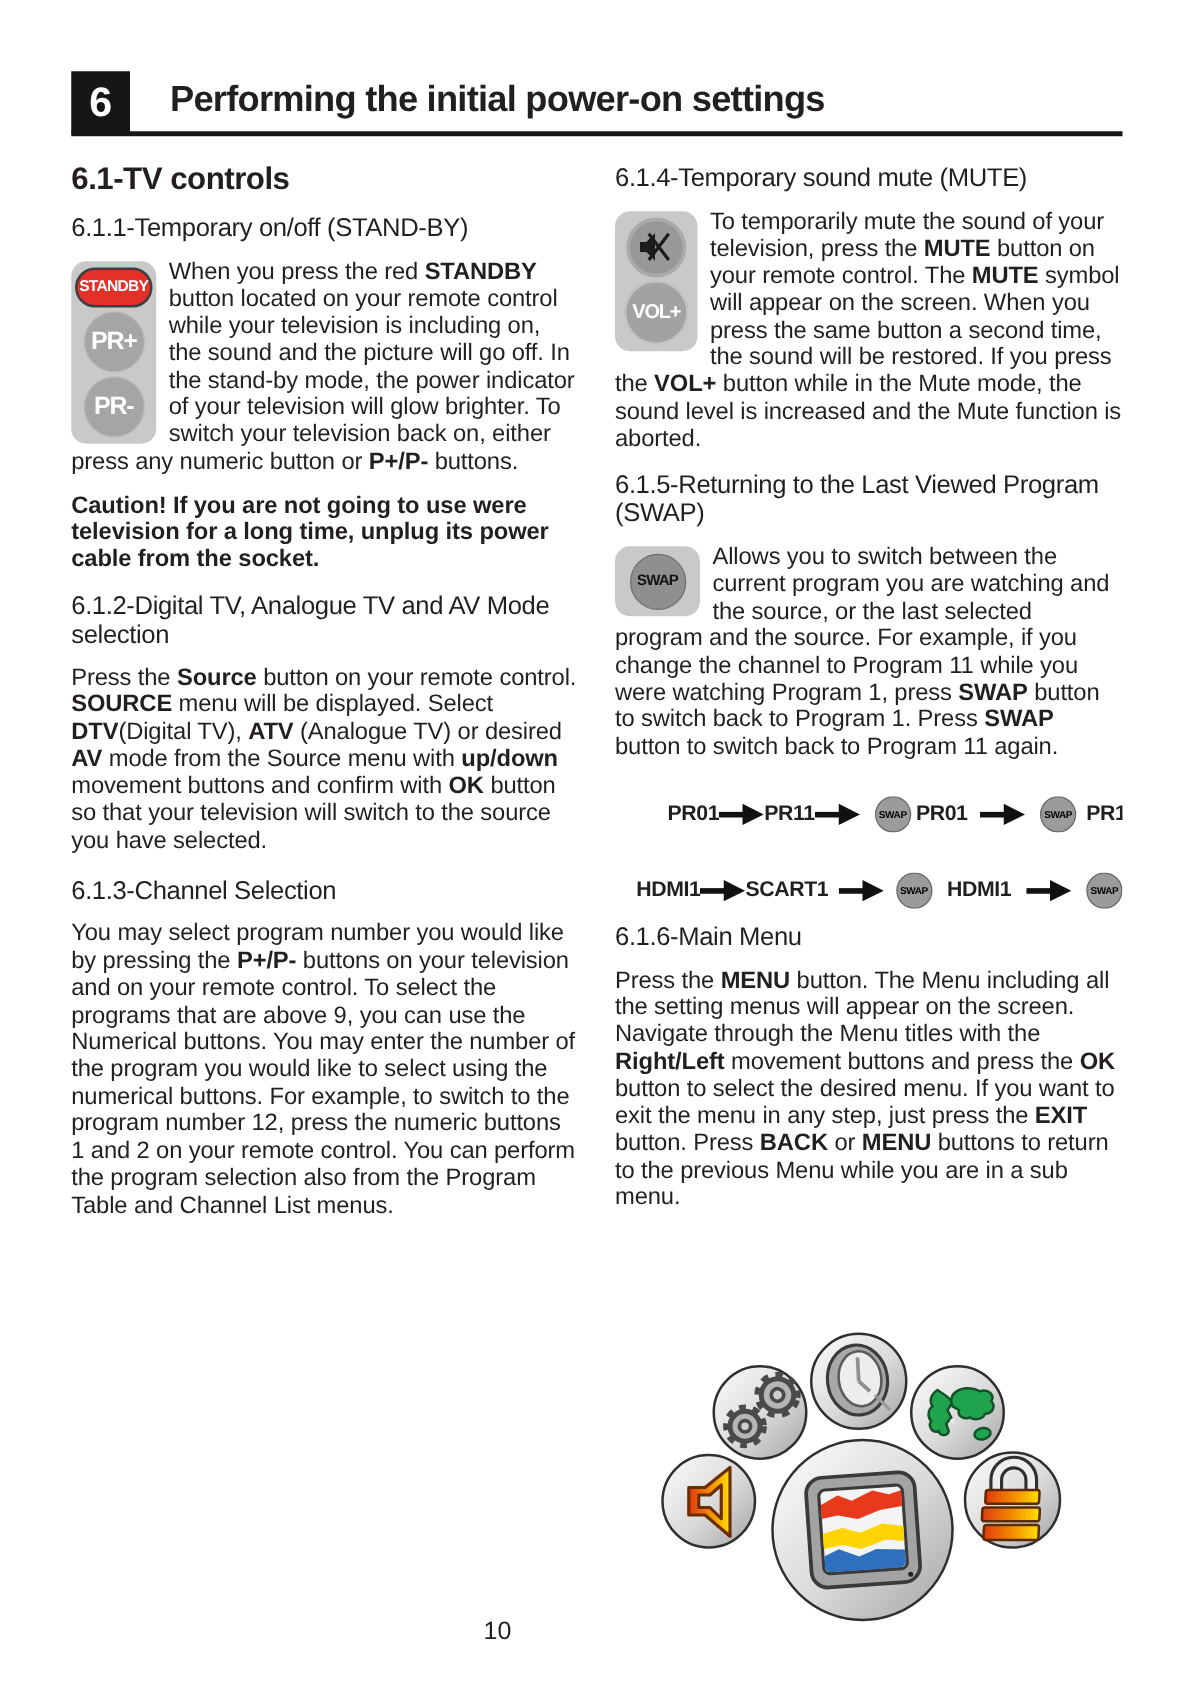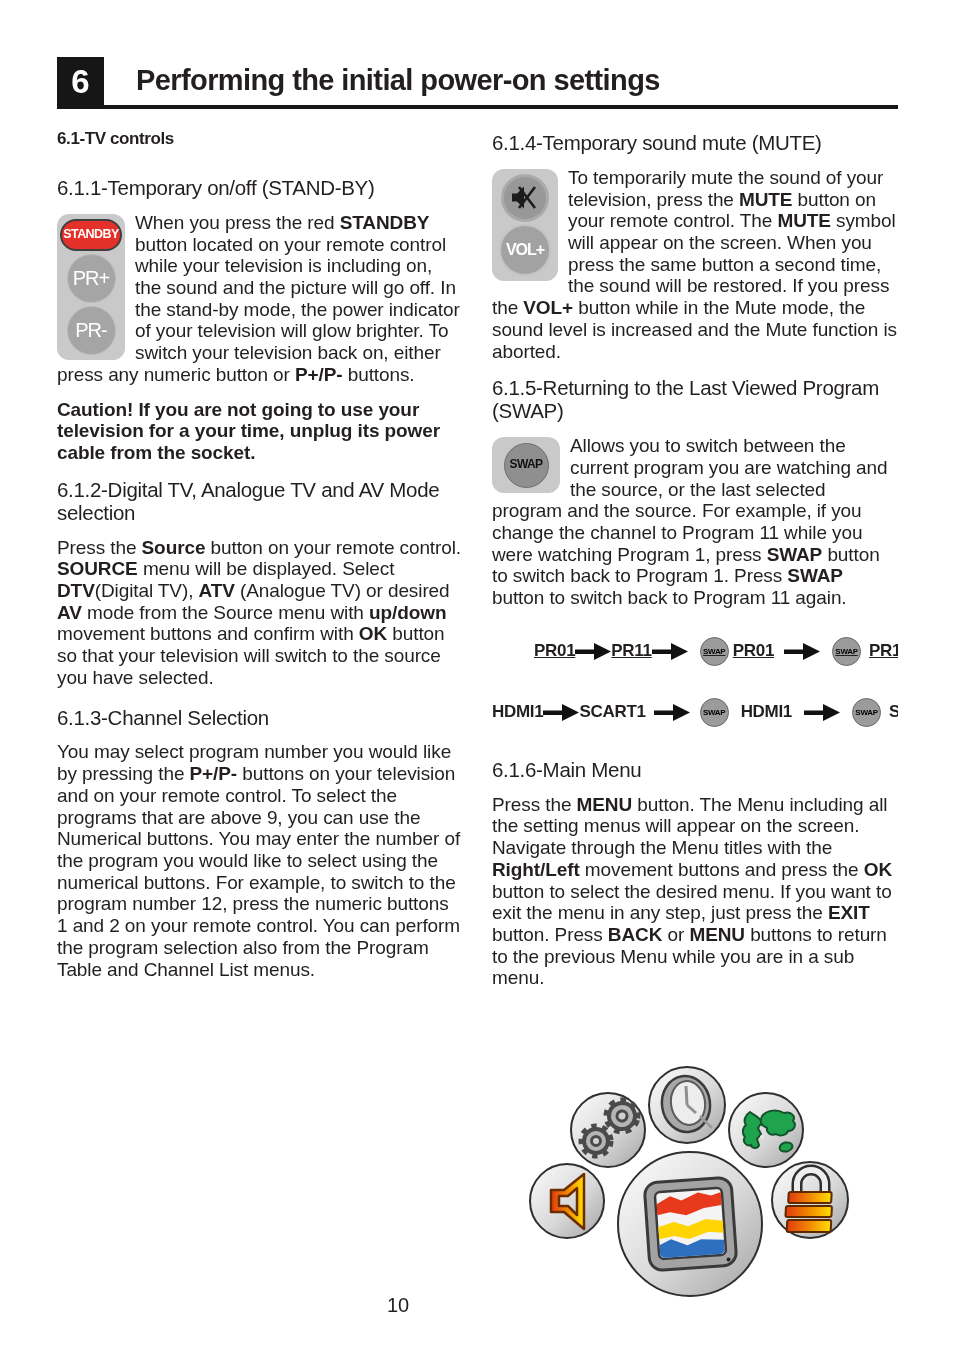--- a/index.html
+++ b/index.html
@@ -9,55 +9,55 @@
 
   
   .chapter-header{display:flex;align-items:center;gap:15px;border-bottom:4px solid #161616;height:50px;}
   .ch-num{width:47px;height:50px;background:#161616;color:#fff;font-weight:bold;font-size:33px;
           display:flex;align-items:center;justify-content:center;margin-bottom:-4px;}
   .ch-title{font-size:29px;font-weight:bold;margin:17px;letter-spacing:-0.6px;}
 
   
   .cols{display:flex;gap:29px;margin-top:18px;}
   .col{width:406px;}
-  h2{font-size:17px;font-weight:bold;margin:0 0 28px;letter-spacing:-0.4px;}
+  h2{font-size:25px;font-weight:bold;margin:0 0 14px;letter-spacing:-0.4px;}
   h3{font-size:20.5px;font-weight:normal;margin:15px 0 12px;line-height:1.12;letter-spacing:-0.3px;}
   h3.first{margin-top:5px;}
   .para{font-size:19px;line-height:21.7px;margin:0 0 13px;letter-spacing:-0.1px;}
   .para b{font-weight:bold;}
   .caution{font-weight:bold;margin-bottom:10px;}
 
   
   .panel{float:left;background:#c9c9c9;border-radius:12px;margin:2px 10px 2px 0;
          display:flex;flex-direction:column;align-items:center;justify-content:space-between;
          padding:5px 2px;box-sizing:border-box;}
   .standby-panel{width:68px;height:146px;}
   .standby-btn{width:62px;height:32px;background:#e33028;border:2px solid #3f3f3f;border-radius:17px;
           color:#fff;font-weight:bold;font-size:12.5px;display:flex;align-items:center;justify-content:center;
           letter-spacing:-0.6px;box-sizing:border-box;}
   .pr-btn{width:49px;height:49px;border-radius:50%;background:#a5a5a5;border:1px solid #b9b9b9;
-          color:#fff;font-weight:normal;font-size:20px;display:flex;align-items:center;justify-content:center;
+          color:#fff;font-weight:bold;font-size:20px;display:flex;align-items:center;justify-content:center;
           box-sizing:border-box;letter-spacing:-1px;}
   .mute-panel{width:66px;height:112px;}
   .mute-circle{width:48px;height:48px;border-radius:50%;background:#989898;border:3px solid #aaaaaa;
           display:flex;align-items:center;justify-content:center;box-sizing:border-box;}
   .vol-btn{width:52px;height:52px;border-radius:50%;background:#a2a2a2;border:2px solid #c3c3c3;
           color:#fff;font-weight:bold;font-size:16px;display:flex;align-items:center;justify-content:center;
           box-sizing:border-box;letter-spacing:-1px;}
   .swap-panel{width:68px;height:56px;justify-content:center;}
   .swap-circle{width:45px;height:45px;border-radius:50%;background:#8f8f8f;border:1px solid #6f6f6f;
           color:#111;font-weight:bold;font-size:12px;display:flex;align-items:center;justify-content:center;
           letter-spacing:-0.6px;box-sizing:border-box;}
 
   
   .diagram-row{display:flex;align-items:center;font-weight:bold;font-size:17px;white-space:nowrap;
           overflow:hidden;letter-spacing:-0.3px;}
   .diagram-row>*{flex:none;}
-  .row1{margin:28px 0 0 42px;text-decoration:underline;}
-  .row2{margin:32px 0 6px 0;text-align:center;}
+  .row1{margin:28px 0 0 42px;}
+  .row2{margin:32px 0 6px 17px;text-align:center;}
   .swap-badge{width:27px;height:27px;border-radius:50%;background:#9b9b9b;border:1px solid #686868;
           color:#000;font-size:8px;font-weight:bold;display:inline-flex;align-items:center;justify-content:center;
           letter-spacing:-0.3px;}
   .arrow{display:block;}
   .g4{margin-left:4px;} .g8{margin-left:8px;} .g10{margin-left:10px;} .g12{margin-left:12px;}
 
   
   .illustration{position:absolute;left:500px;top:1053px;}
   .page-number{position:absolute;left:0;top:1294px;width:796px;text-align:center;font-size:20px;}
 </style>
@@ -99,21 +99,21 @@
 
         <div class="para">
           <div class="panel standby-panel">
             <div class="standby-btn">STANDBY</div>
             <div class="pr-btn">PR+</div>
             <div class="pr-btn">PR-</div>
           </div>
           <span><span>When you press the red </span><b>STANDBY</b><span> button located on your remote control while your television is including on, the sound and the picture will go off. In the stand-by mode, the power indicator of your television will glow brighter. To switch your television back on, either press any numeric button or </span><b>P+/P-</b><span> buttons.</span></span>
         </div>
 
-        <div class="para caution" style="clear:both;"><b>Caution! If you are not going to use your television for a your time, unplug its power cable from the socket.</b></div>
+        <div class="para caution" style="clear:both;"><b>Caution! If you are not going to use were television for a long time, unplug its power cable from the socket.</b></div>
 
         <h3>6.1.2-Digital TV, Analogue TV and AV Mode selection</h3>
         <div class="para"><span>Press the </span><b>Source</b><span> button on your remote control. </span><b>SOURCE</b><span> menu will be displayed. Select </span><b>DTV</b><span>(Digital TV), </span><b>ATV</b><span> (Analogue TV) or desired </span><b>AV</b><span> mode from the Source menu with </span><b>up/down</b><span> movement buttons and confirm with </span><b>OK</b><span> button so that your television will switch to the source you have selected.</span></div>
 
         <h3 style="margin-top:18px;">6.1.3-Channel Selection</h3>
         <div class="para"><span>You may select program number you would like by pressing the </span><b>P+/P-</b><span> buttons on your television and on your remote control. To select the programs that are above 9, you can use the Numerical buttons. You may enter the number of the program you would like to select using the numerical buttons. For example, to switch to the program number 12, press the numeric buttons 1 and 2 on your remote control. You can perform the program selection also from the Program Table and Channel List menus.</span></div>
       </div>
 
       <div class="col">
         <h3 class="first">6.1.4-Temporary sound mute (MUTE)</h3>
@@ -170,21 +170,21 @@
             </svg>
           <span class="swap-badge g10">SWAP</span>
           <span class="g12">HDMI1</span>
           <svg class="arrow g12" width="36" height="17" viewBox="0 0 36 17">
               <use href="#arr"></use>
             </svg>
           <span class="swap-badge g12">SWAP</span>
           <span class="g8">SCART1</span>
         </div>
 
-        <h3 style="margin-top:32px;">6.1.6-Main Menu</h3>
+        <h3 style="margin-top:12px;">6.1.6-Main Menu</h3>
         <div class="para"><span>Press the </span><b>MENU</b><span> button. The Menu including all the setting menus will appear on the screen. Navigate through the Menu titles with the </span><b>Right/Left</b><span> movement buttons and press the </span><b>OK</b><span> button to select the desired menu. If you want to exit the menu in any step, just press the </span><b>EXIT</b><span> button. Press </span><b>BACK</b><span> or </span><b>MENU</b><span> buttons to return to the previous Menu while you are in a sub menu.</span></div>
       </div>
     </div>
   </div>
 
   <svg class="illustration" width="397" height="258" viewBox="0 0 397 258">
 
     <g>
       <circle cx="108" cy="77" r="37" fill="url(#cg)" stroke="#2f2f2f" stroke-width="2"></circle>
       <g transform="translate(96,88)">

